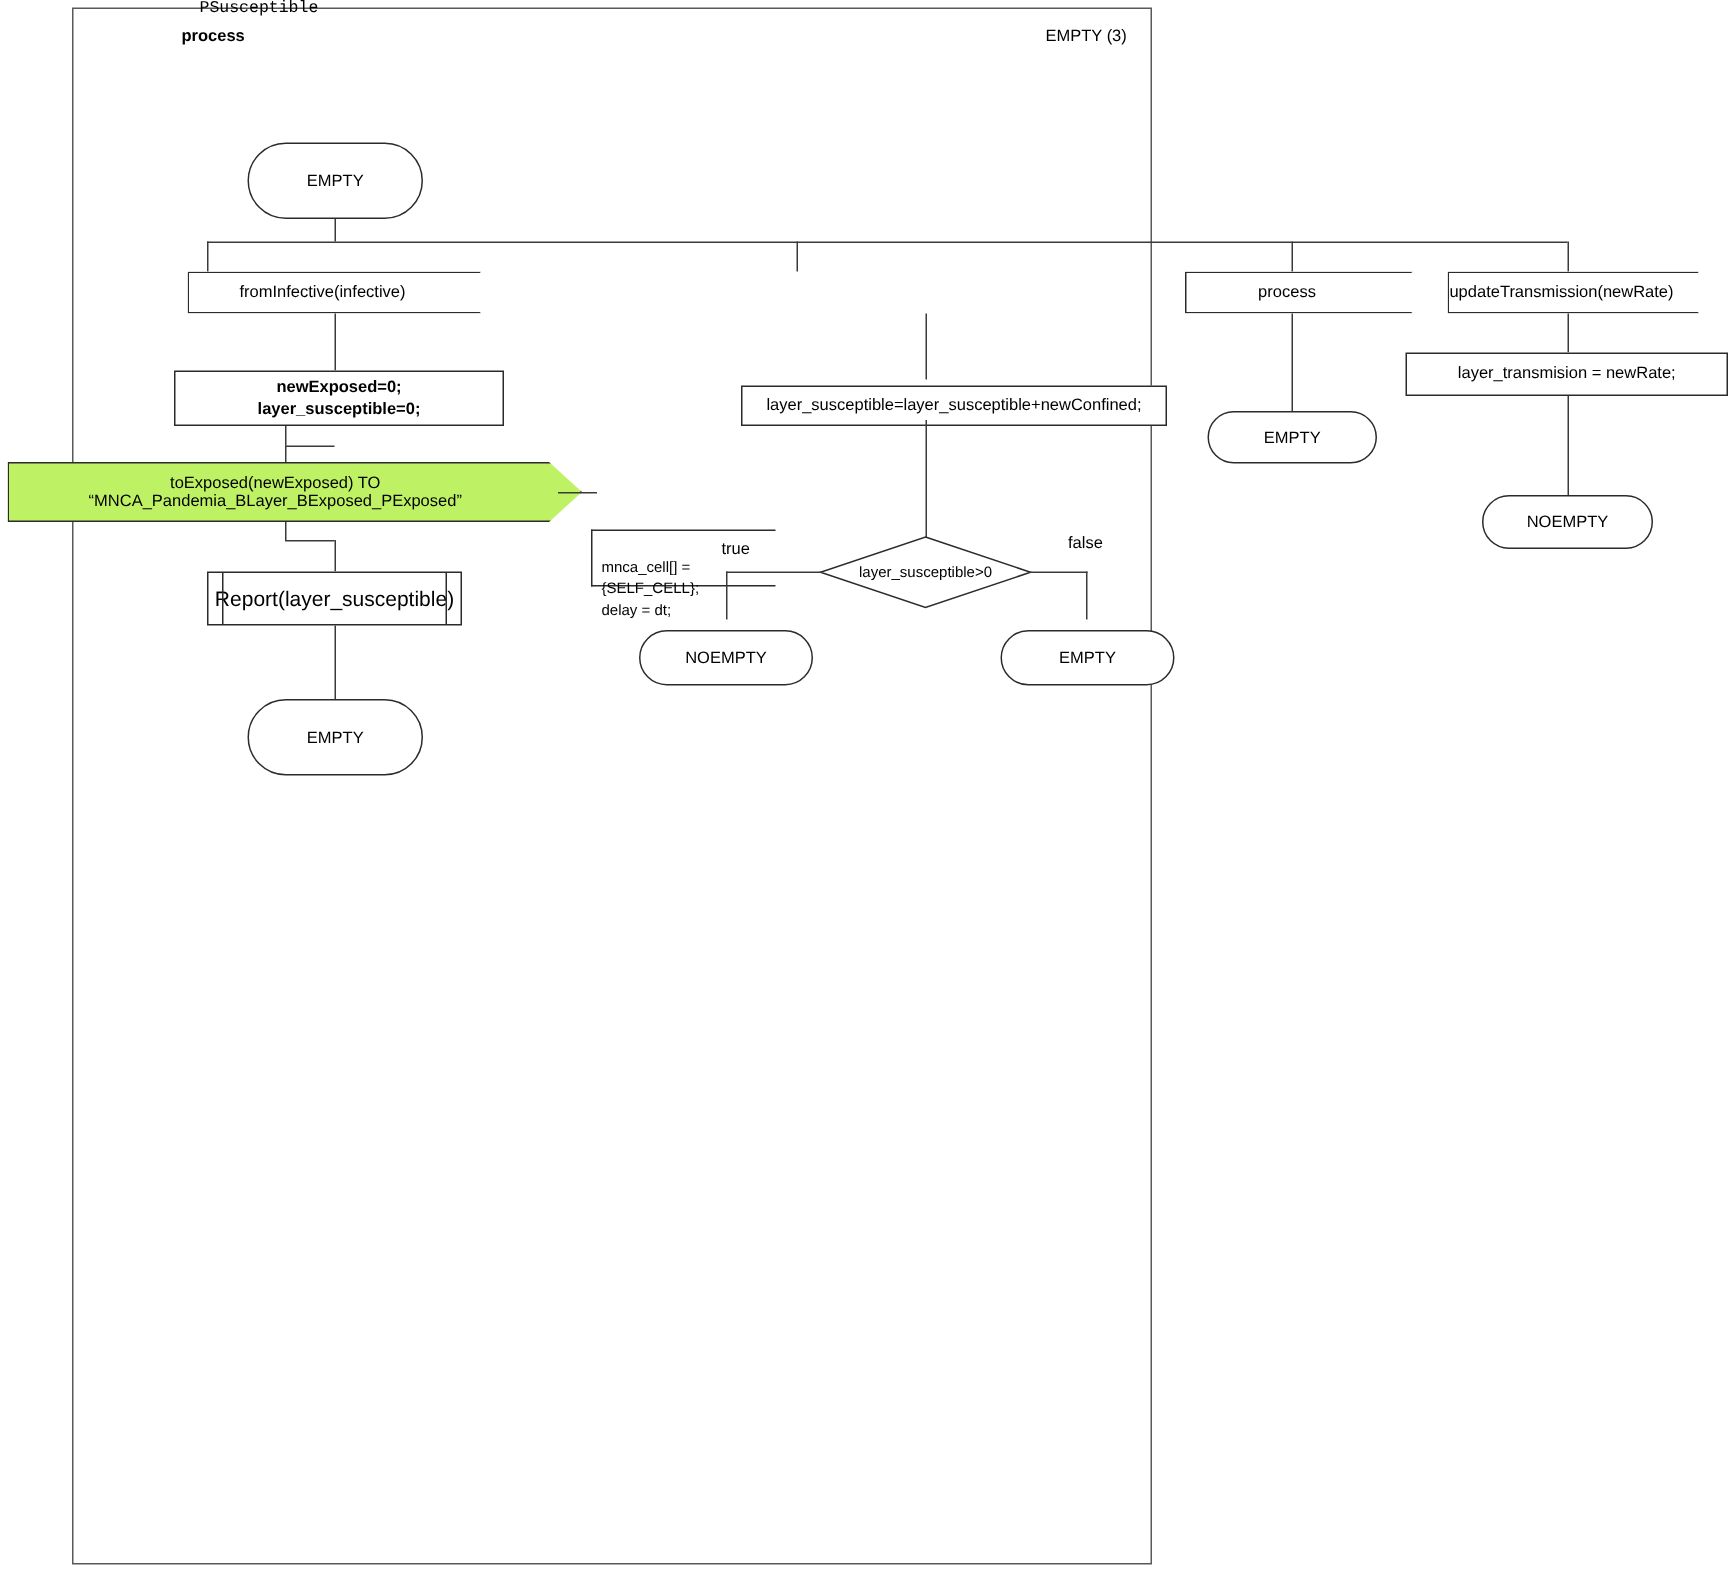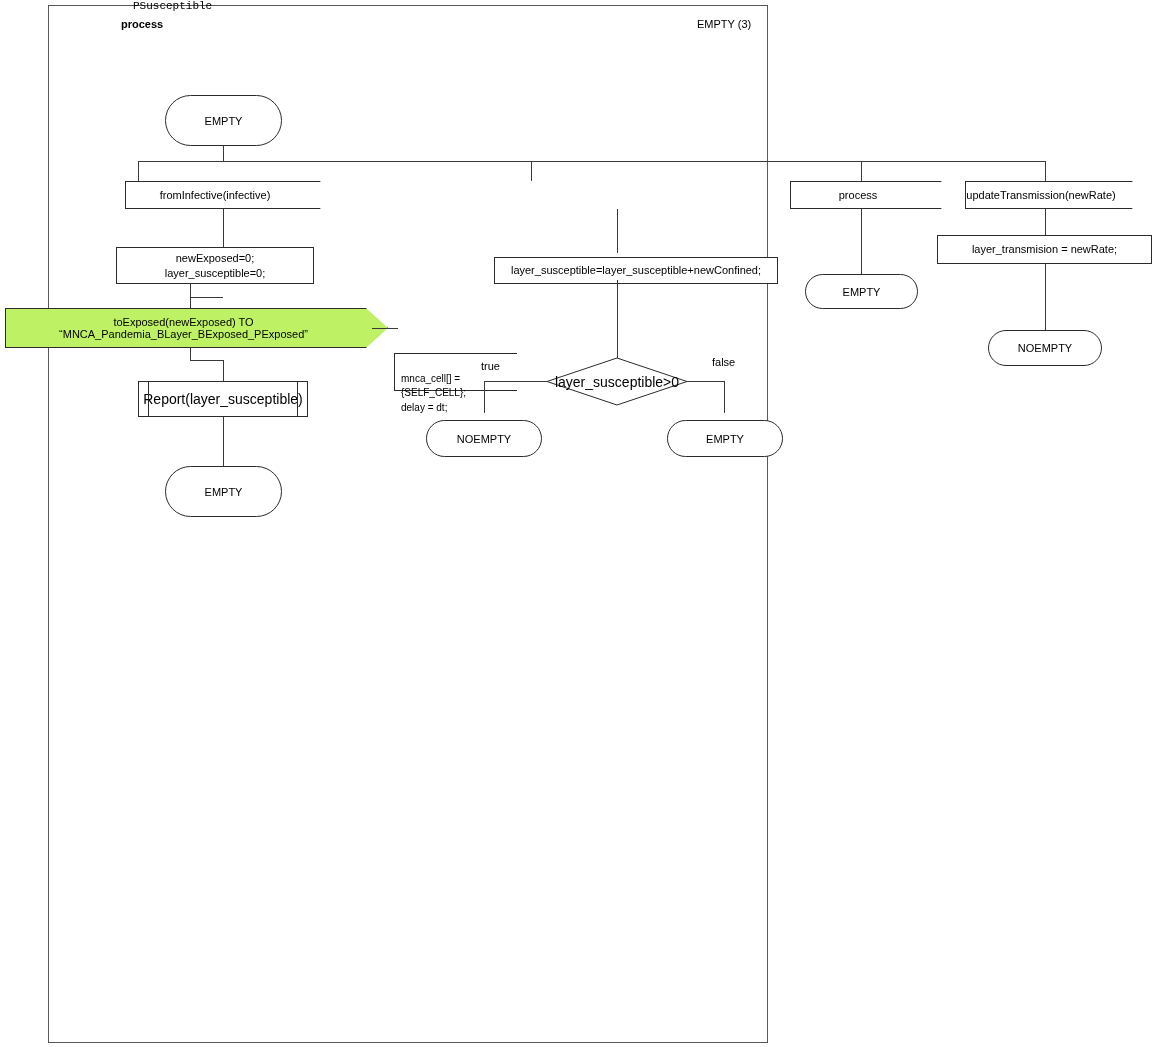--- a/index.html
+++ b/index.html
@@ -148,21 +148,21 @@
   .decision-wrap svg {
     position: absolute;
     left: 0; top: 0;
     overflow: visible;
   }
   .decision-text {
     position: absolute;
     left: 50%;
     top: 50%;
     transform: translate(-50%, -50%);
-    font-size: 14px;
+    font-size: 10px;
     white-space: nowrap;
     text-align: center;
   }
 
   
   .branch-label {
     position: absolute;
     font-size: 11px;
     white-space: nowrap;
   }
@@ -202,21 +202,21 @@
   <div class="ln-v" style="left:138px; top:161px; height:20px;"></div>
   <div class="ln-v" style="left:531px; top:161px; height:20px;"></div>
   <div class="ln-v" style="left:861px; top:161px; height:20px;"></div>
   <div class="ln-v" style="left:1045px; top:161px; height:20px;"></div>
 
   <div class="input-sym" style="left:125px; top:181px; width:196px; height:28px;">
     <span class="inner-pad">fromInfective(infective)</span>
   </div>
   <div class="ln-v" style="left:223px; top:209px; height:38px;"></div>
 
-  <div class="task" style="left:116px; top:247px; width:198px; height:37px;">
+  <div class="task" style="left:116px; top:247px; width:220px; height:37px;font-weight:bold;">
     <span>newExposed=0;
 layer_susceptible=0;</span>
   </div>
 
   <div class="ln-v" style="left:190px; top:284px; height:13px;"></div>
   <div class="ln-h" style="left:190px; top:297px; width:33px;"></div>
   <div class="ln-v" style="left:190px; top:297px; height:11px;"></div>
 
   <div class="output-sym" style="left:5px; top:308px; width:383px; height:40px;">
     <span class="inner-pad">toExposed(newExposed) TO “MNCA_Pandemia_BLayer_BExposed_PExposed”</span>

